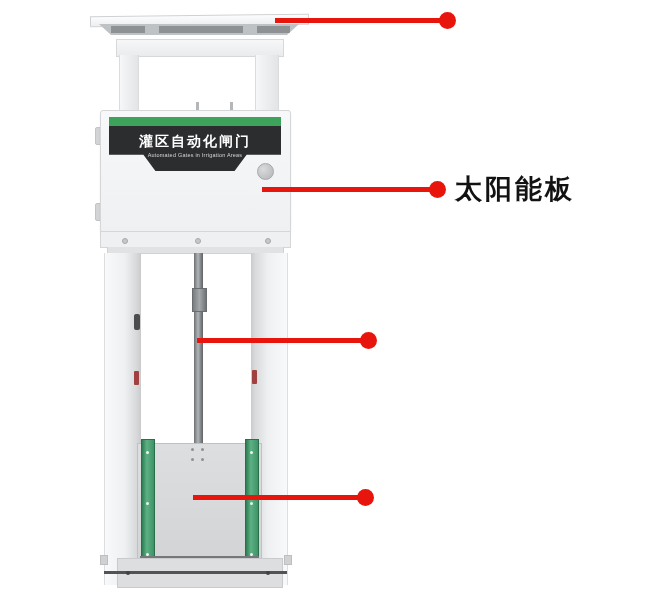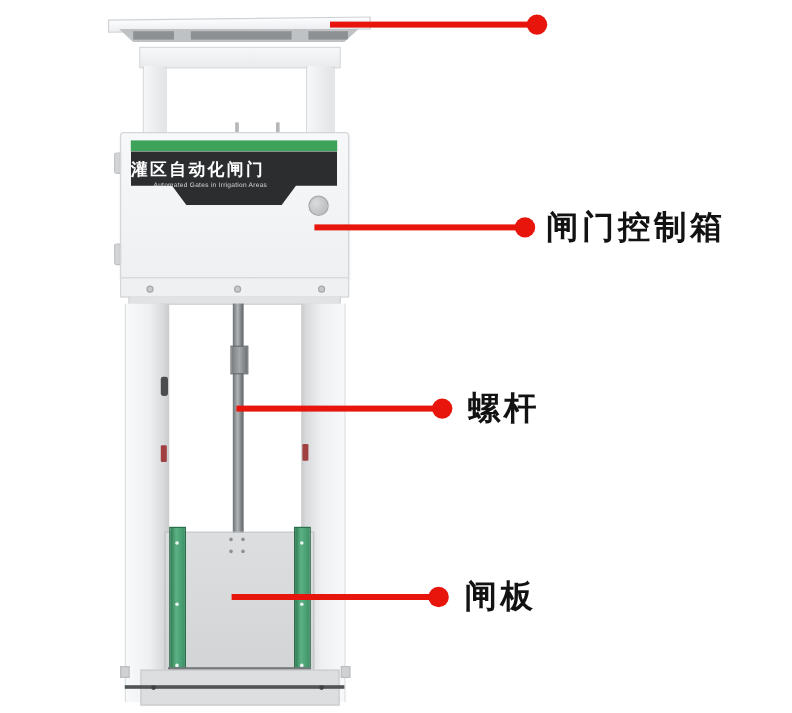--- a/index.html
+++ b/index.html
@@ -27,21 +27,21 @@
   .leg-r{left:255px;width:22px;}
 
   
   .antenna-pin{top:102px;width:3px;height:9px;background:#b4b6b8;}
   .box{left:100px;top:110px;width:189px;height:121px;background:linear-gradient(#f7f8fa,#eef0f2);
     border:1px solid #d4d6d8;border-radius:3px;box-shadow:0 2px 2px rgba(0,0,0,.08);}
   .hinge{left:95px;width:6px;height:16px;background:#d2d4d6;border:1px solid #c2c4c6;border-radius:2px;}
   .green-stripe{left:109px;top:117px;width:172px;height:9px;background:#3da35a;}
   .black-panel{left:109px;top:126px;width:172px;height:45px;background:#2b2d2f;
     clip-path:polygon(0 0,100% 0,100% 64%,80% 64%,73% 100%,27% 100%,20% 64%,0 64%);
-    text-align:left;color:#fff;}
+    text-align:center;color:#fff;}
   .panel-title{margin-top:7px;font-size:14px;font-weight:bold;letter-spacing:2px;}
   .panel-sub{font-size:7px;transform:scale(.78);transform-origin:center top;color:rgba(255,255,255,.78);
     letter-spacing:.3px;margin-top:1px;white-space:nowrap;}
   .knob{left:257px;top:163px;width:15px;height:15px;border-radius:50%;
     background:radial-gradient(circle at 35% 35%,#d9dbdd,#b2b4b6);border:1px solid #a6a8aa;}
 
   
   .shoulder{left:100px;top:231px;width:189px;height:15px;background:#eef0f2;border:1px solid #d4d6d8;}
   .shoulder2{left:107px;top:247px;width:175px;height:6px;background:#e0e2e4;border:1px solid #d0d2d4;border-top:none;}
   .bolt{width:4px;height:4px;border-radius:50%;background:#c6c8ca;border:1px solid #a6a8aa;}
@@ -144,23 +144,21 @@
   <div class="abs nub" style="left:284px"></div>
   <div class="abs base-line"></div>
   <div class="abs base-bolt" style="left:126px;top:571px"></div>
   <div class="abs base-bolt" style="left:266px;top:571px"></div>
 
   <div class="abs ann-line" style="left:275px;top:18px;width:166px"></div>
   <div class="abs ann-dot" style="left:439px;top:12px"></div>
 
   <div class="abs ann-line" style="left:262px;top:187px;width:169px"></div>
   <div class="abs ann-dot" style="left:429px;top:181px"></div>
-  <div class="abs ann-label" style="left:455px;top:173px">闸门控制箱</div>
+  <div class="abs ann-label" style="left:455px;top:173px">太阳能板</div>
 
   <div class="abs ann-line" style="left:197px;top:338px;width:165px"></div>
   <div class="abs ann-dot" style="left:360px;top:332px"></div>
-  <div class="abs ann-label" style="left:390px;top:324px">螺杆</div>
 
   <div class="abs ann-line" style="left:193px;top:495px;width:166px"></div>
   <div class="abs ann-dot" style="left:357px;top:489px"></div>
-  <div class="abs ann-label" style="left:387px;top:481px">闸板</div>
 
 </div>
 
 </body></html>

